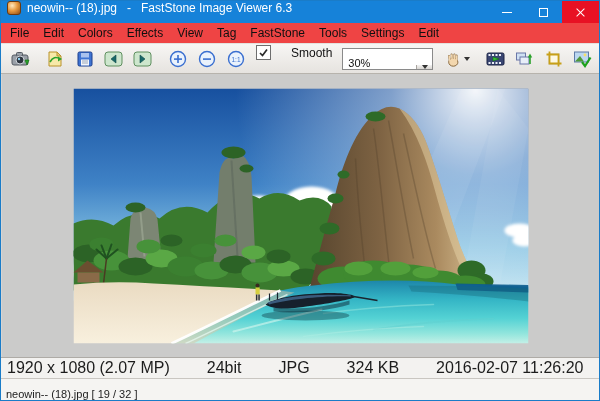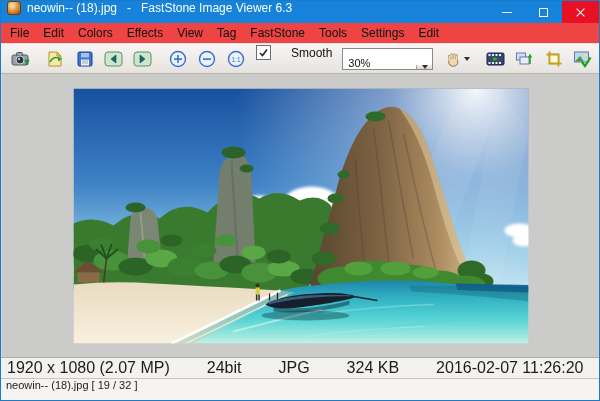--- a/index.html
+++ b/index.html
@@ -42,21 +42,21 @@
 
   
   .canvas{flex:1;background:#cbcbca;position:relative;overflow:hidden;border-left:1px solid #d6d5d4;}
   .photo-holder{position:absolute;left:50%;top:50%;transform:translate(-50%,-50%);width:455px;height:255px;}
   .photo-holder svg{display:block;}
 
   
   .statusbar{height:20px;background:#f3f2f0;border-top:1px solid #aeaba6;display:flex;align-items:center;font-size:16px;color:#1c1c1c;padding:0 6px;flex:0 0 auto;gap:28px;}
   .st-seg{margin-right:9px;white-space:pre;}
   .st-right{margin-left:auto;display:flex;align-items:center;gap:7px;}
-  .filebar{height:21px;background:#f5f4f2;border-top:1px solid #c9c6c1;display:flex;align-items:flex-start;font-size:11px;color:#1c1c1c;padding:0 5px;flex:0 0 auto;}
+  .filebar{height:21px;background:#f5f4f2;border-top:1px solid #c9c6c1;display:flex;align-items:flex-end;font-size:11px;color:#1c1c1c;padding:0 5px;flex:0 0 auto;}
 </style>
 </head>
 <body>
 
 <div class="window">
 
   <div class="titlebar">
     <span class="app-icon"></span>
     <span class="title-text">neowin-- (18).jpg   -   FastStone Image Viewer 6.3</span>
     <span class="tb-spacer"></span>

